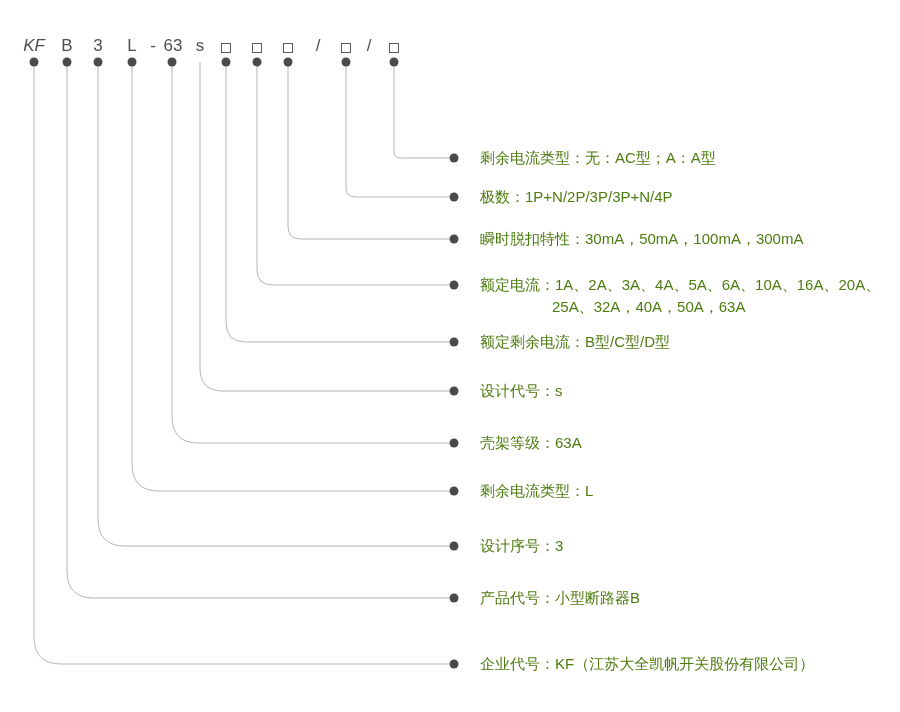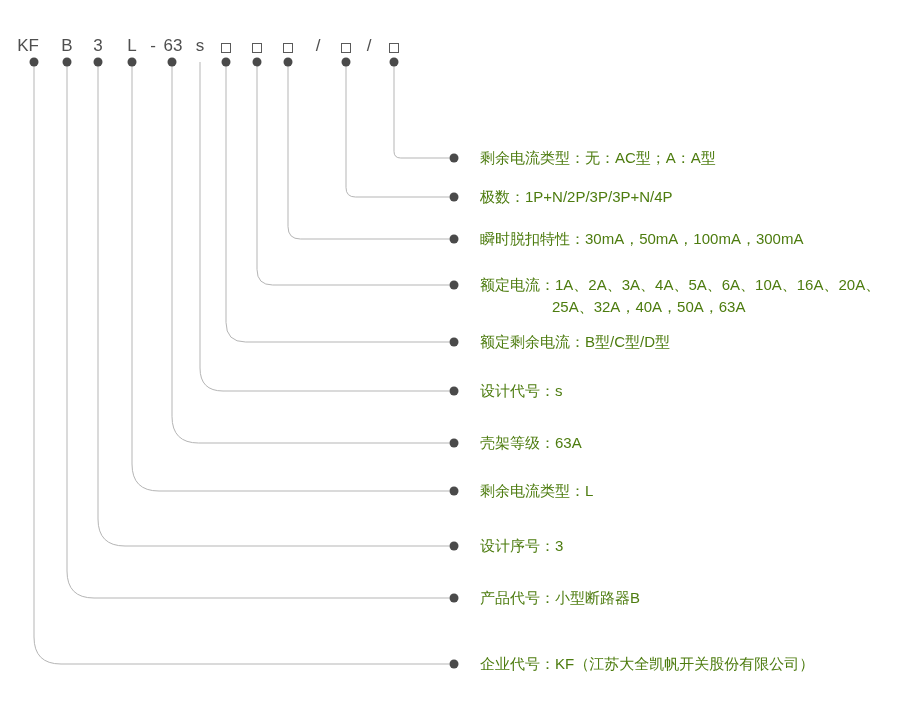--- a/index.html
+++ b/index.html
@@ -81,21 +81,21 @@
       <circle cx="67" cy="62" r="4.5" fill="#4a4a4a"></circle>
       <circle cx="98" cy="62" r="4.5" fill="#4a4a4a"></circle>
       <circle cx="132" cy="62" r="4.5" fill="#4a4a4a"></circle>
       <circle cx="172" cy="62" r="4.5" fill="#4a4a4a"></circle>
       <circle cx="226" cy="62" r="4.5" fill="#4a4a4a"></circle>
       <circle cx="257" cy="62" r="4.5" fill="#4a4a4a"></circle>
       <circle cx="288" cy="62" r="4.5" fill="#4a4a4a"></circle>
       <circle cx="346" cy="62" r="4.5" fill="#4a4a4a"></circle>
       <circle cx="394" cy="62" r="4.5" fill="#4a4a4a"></circle>
     </svg>
-    <span class="code-part" style="left: 28px;">KF</span>
+    <span class="code-part" style="left: 34px; font-style: italic;">KF</span>
     <span class="code-part" style="left: 67px;">B</span>
     <span class="code-part" style="left: 98px;">3</span>
     <span class="code-part" style="left: 132px;">L</span>
     <span class="code-part" style="left: 153px;">-</span>
     <span class="code-part" style="left: 173px;">63</span>
     <span class="code-part" style="left: 200px;">s</span>
     <span class="code-box" style="left: 226px;"></span>
     <span class="code-box" style="left: 257px;"></span>
     <span class="code-box" style="left: 288px;"></span>
     <span class="code-part" style="left: 318px;">/</span>

